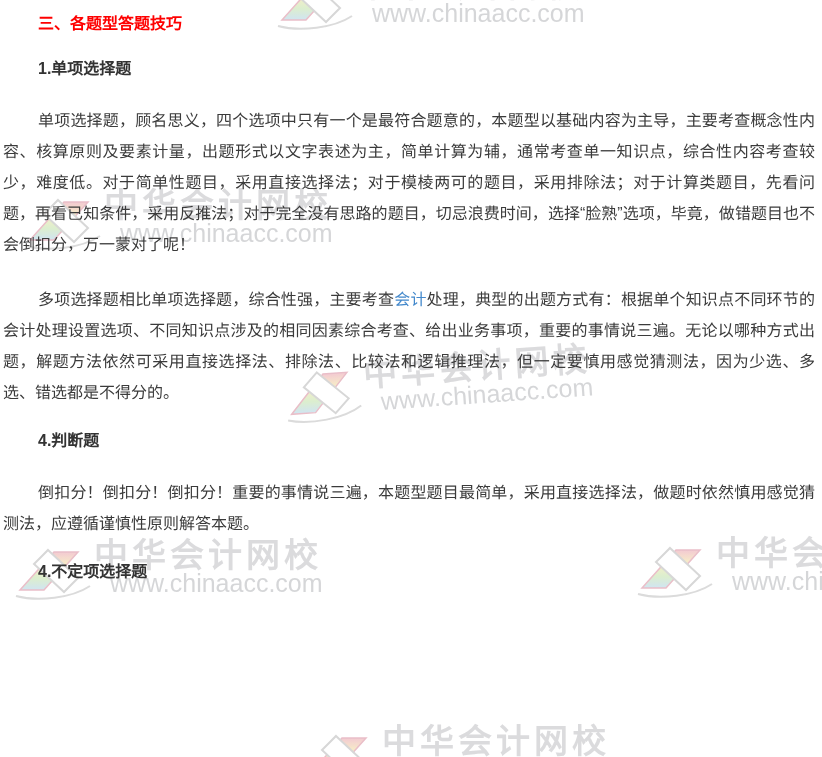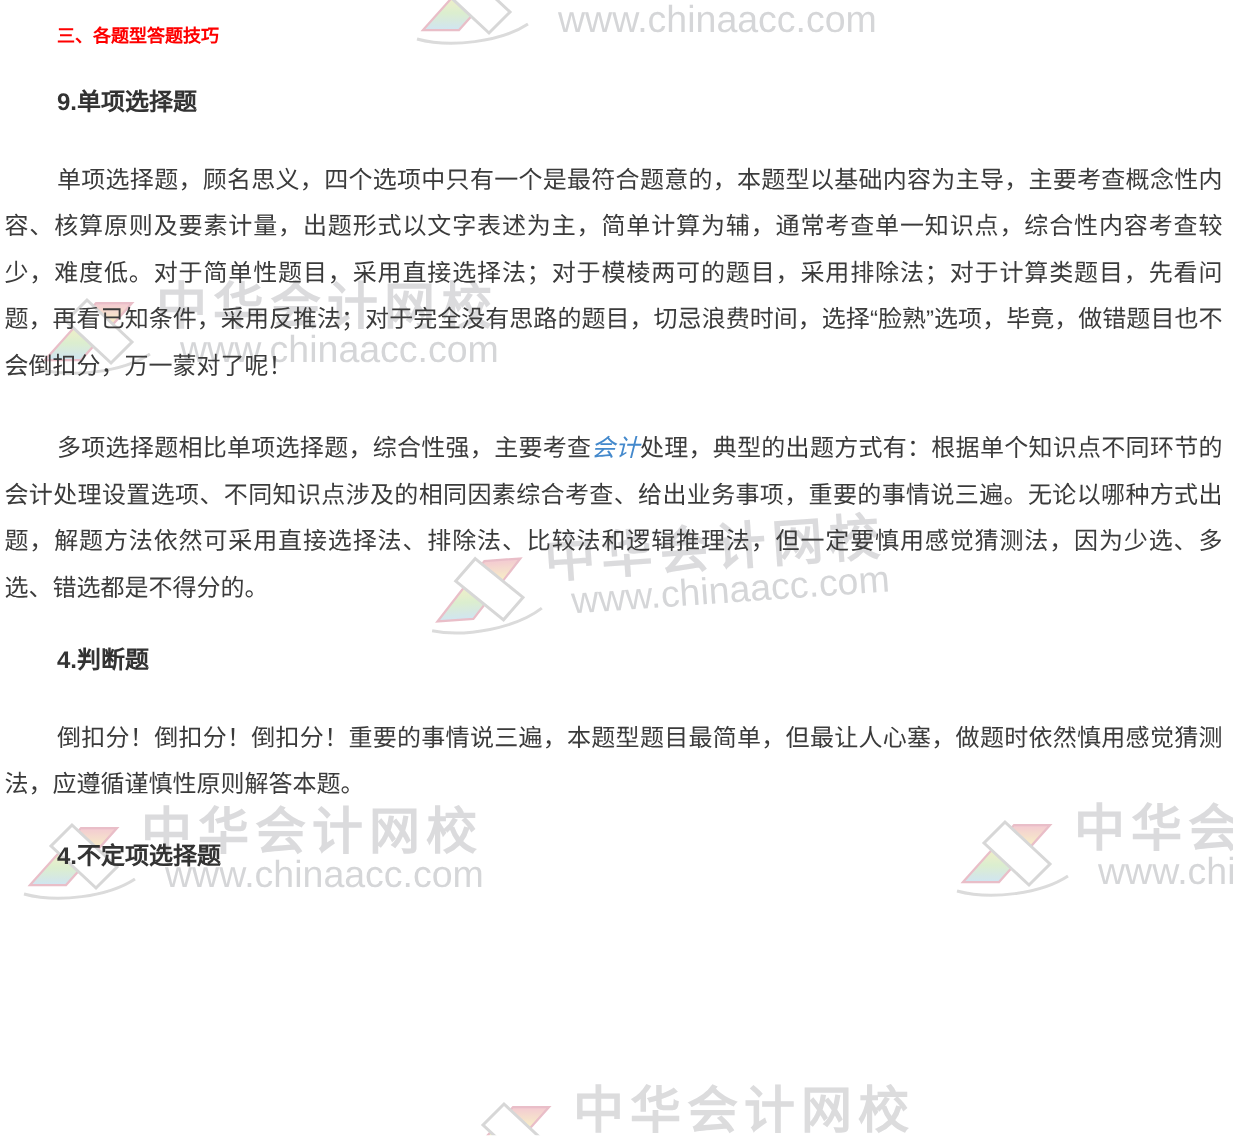--- a/index.html
+++ b/index.html
@@ -10,40 +10,40 @@
     background:#ffffff;
     font-family:"Liberation Sans","DejaVu Sans",sans-serif;
   }
   
   .article{
     position:relative;z-index:1;
     padding:2px 7px 0 3px;
   }
   .doc-title{
     margin:10px 0 16px 0;
-    font-size:12px;line-height:24px;font-weight:bold;
+    font-size:16px;line-height:24px;font-weight:bold;
     text-indent:35px;
     color:var(--color-title,#fe0000);
   }
   .sec-heading{
     margin:21px 0 0 0;
     font-size:16px;line-height:24px;font-weight:bold;
     text-indent:35px;
     color:var(--color-heading,#333333);
   }
   .para{
     margin:24px 0 0 0;
     font-size:16px;line-height:31px;
     text-indent:35px;
     text-align:justify;
     color:var(--color-body,#3b3b3b);
   }
   .inline-link{
     color:var(--color-link,#4489cc);
-    text-decoration:none;cursor:pointer;font-style:italic;
+    text-decoration:none;cursor:pointer;
   }
   
   .wm{
     position:absolute;z-index:0;
     display:flex;align-items:flex-start;
     white-space:nowrap;
     pointer-events:none;
     opacity:.92;
   }
   .wm-logo{display:block;margin-top:10px;margin-right:2px;}
@@ -152,24 +152,24 @@
     <span class="wm-text">
       <span class="wm-cn">中华会计网校</span>
       <span class="wm-url">www.chinaacc.com</span>
     </span>
   </div>
 
   <div class="article">
 
     <p class="doc-title">三、各题型答题技巧</p>
 
-    <p class="sec-heading">9.单项选择题</p>
+    <p class="sec-heading">1.单项选择题</p>
     <p class="para">单项选择题，顾名思义，四个选项中只有一个是最符合题意的，本题型以基础内容为主导，主要考查概念性内容、核算原则及要素计量，出题形式以文字表述为主，简单计算为辅，通常考查单一知识点，综合性内容考查较少，难度低。对于简单性题目，采用直接选择法；对于模棱两可的题目，采用排除法；对于计算类题目，先看问题，再看已知条件，采用反推法；对于完全没有思路的题目，切忌浪费时间，选择“脸熟”选项，毕竟，做错题目也不会倒扣分，万一蒙对了呢！</p>
 
     <p class="para"><span>多项选择题相比单项选择题，综合性强，主要考查</span><a class="inline-link">会计</a><span>处理，典型的出题方式有：根据单个知识点不同环节的会计处理设置选项、不同知识点涉及的相同因素综合考查、给出业务事项，重要的事情说三遍。无论以哪种方式出题，解题方法依然可采用直接选择法、排除法、比较法和逻辑推理法，但一定要慎用感觉猜测法，因为少选、多选、错选都是不得分的。</span></p>
 
     <p class="sec-heading">4.判断题</p>
-    <p class="para">倒扣分！倒扣分！倒扣分！重要的事情说三遍，本题型题目最简单，但最让人心塞，做题时依然慎用感觉猜测法，应遵循谨慎性原则解答本题。</p>
+    <p class="para">倒扣分！倒扣分！倒扣分！重要的事情说三遍，本题型题目最简单，采用直接选择法，做题时依然慎用感觉猜测法，应遵循谨慎性原则解答本题。</p>
 
     <p class="sec-heading">4.不定项选择题</p>
 
   </div>
 </div>
 
 </body></html>

